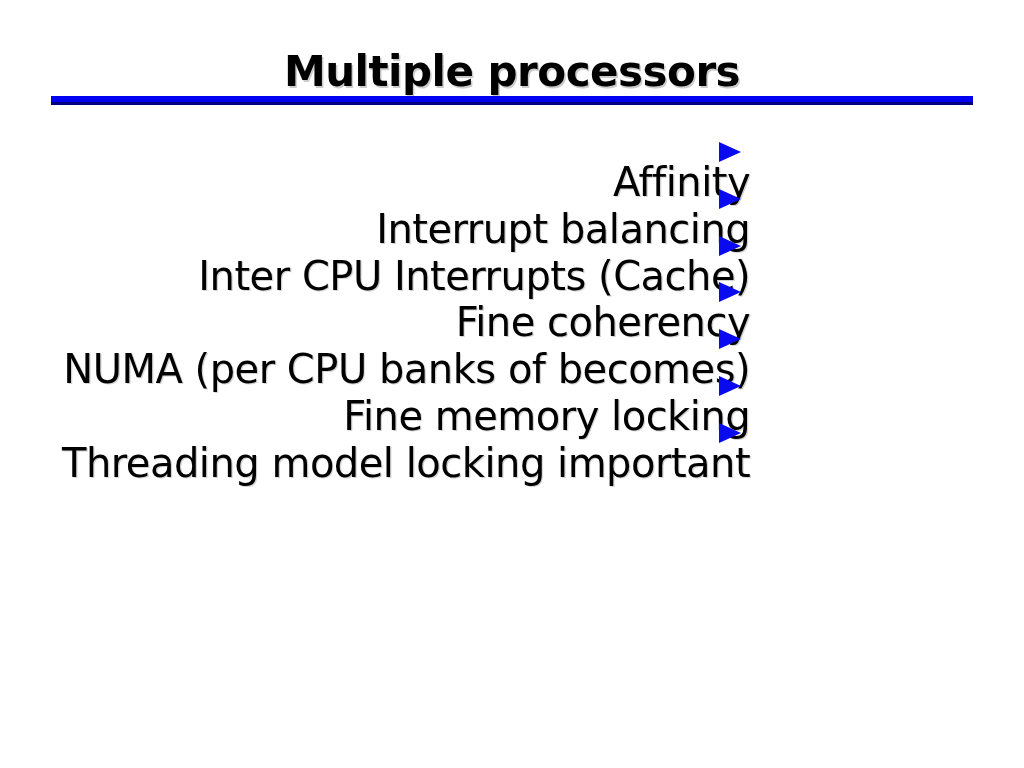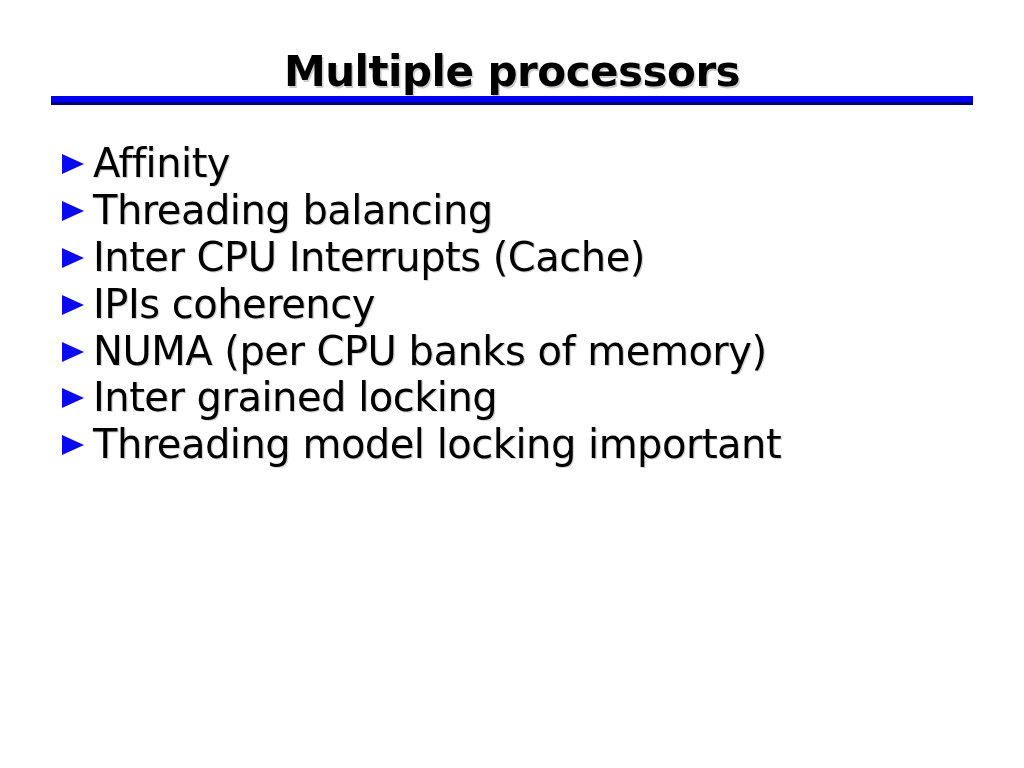--- a/index.html
+++ b/index.html
@@ -43,26 +43,27 @@
   .bullets {
     position: absolute;
     top: 140px;
     left: 62px;
     margin: 0;
     padding: 0;
     list-style: none;
   }
   .bullet-item {
     display: flex;
-    align-items: center;
+    align-items: flex-end;
     height: 46.8px;
     font-size: 40px;
     line-height: 1;
     letter-spacing: -0.5px;
     white-space: nowrap;
+    flex-direction: column;
   }
   .tri {
     flex: 0 0 auto;
     width: 0;
     height: 0;
     border-left: 22px solid var(--bullet, #0a0af0);
     border-top: 10px solid transparent;
     border-bottom: 10px solid transparent;
     margin-right: 9px;
     margin-top: 2px;
@@ -80,37 +81,37 @@
 
   <div class="rule"></div>
 
   <ul class="bullets">
     <li class="bullet-item">
       <span class="tri"></span>
       <span class="btext">Affinity</span>
     </li>
     <li class="bullet-item">
       <span class="tri"></span>
-      <span class="btext">Threading balancing</span>
+      <span class="btext">Interrupt balancing</span>
     </li>
     <li class="bullet-item">
       <span class="tri"></span>
       <span class="btext">Inter CPU Interrupts (Cache)</span>
     </li>
     <li class="bullet-item">
       <span class="tri"></span>
-      <span class="btext">IPIs coherency</span>
+      <span class="btext">Fine coherency</span>
     </li>
     <li class="bullet-item">
       <span class="tri"></span>
-      <span class="btext">NUMA (per CPU banks of memory)</span>
+      <span class="btext">NUMA (per CPU banks of becomes)</span>
     </li>
     <li class="bullet-item">
       <span class="tri"></span>
-      <span class="btext">Inter grained locking</span>
+      <span class="btext">Fine memory locking</span>
     </li>
     <li class="bullet-item">
       <span class="tri"></span>
       <span class="btext">Threading model locking important</span>
     </li>
   </ul>
 
 </div>
 
 </body></html>

